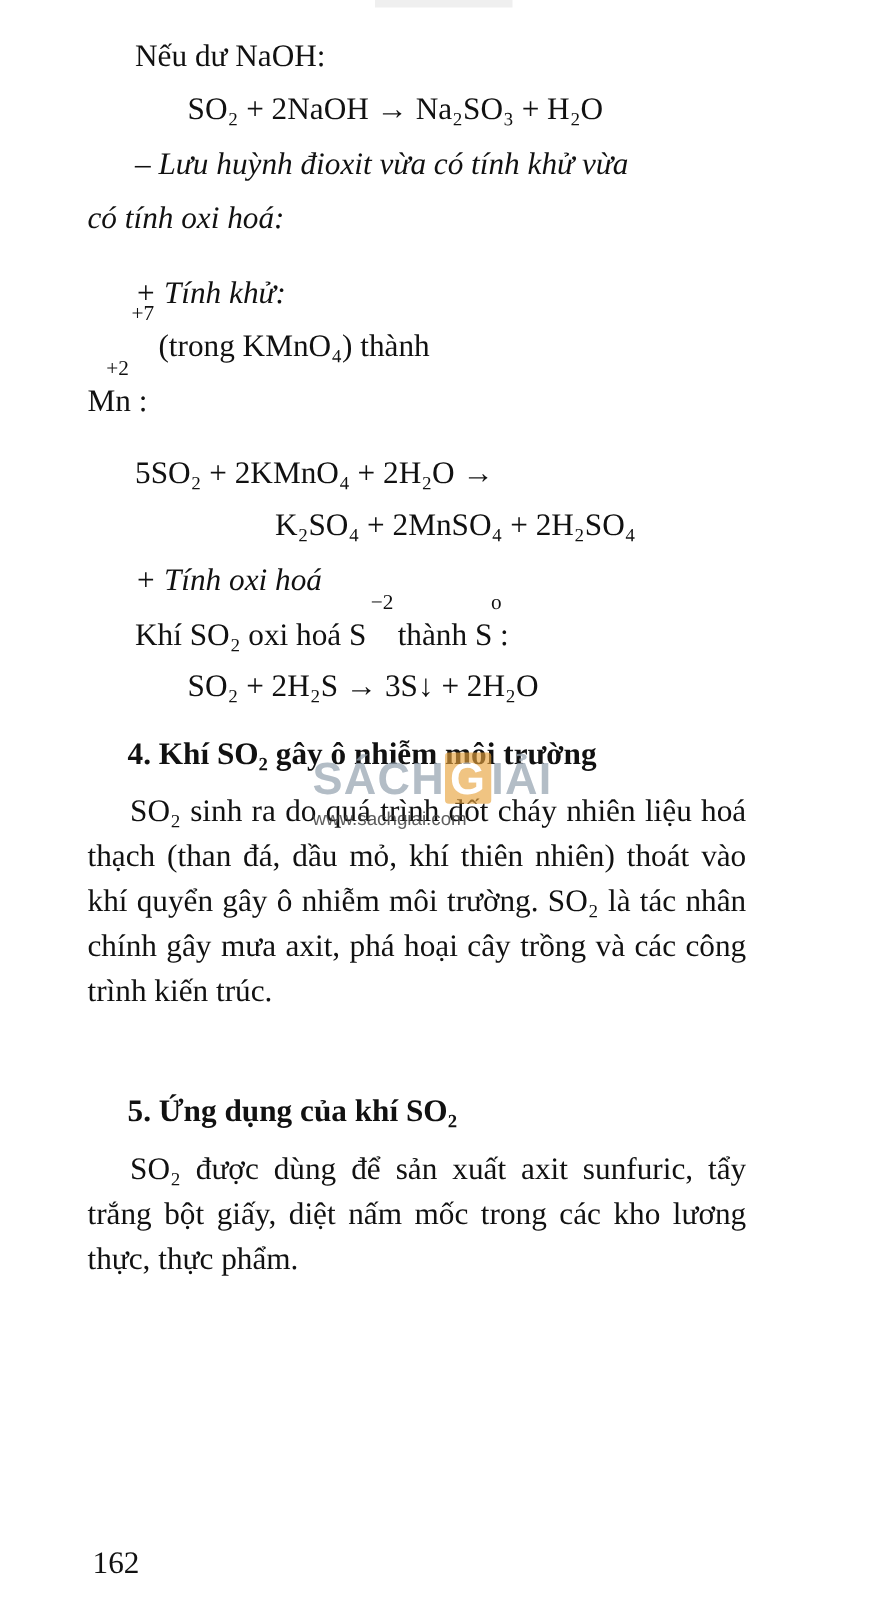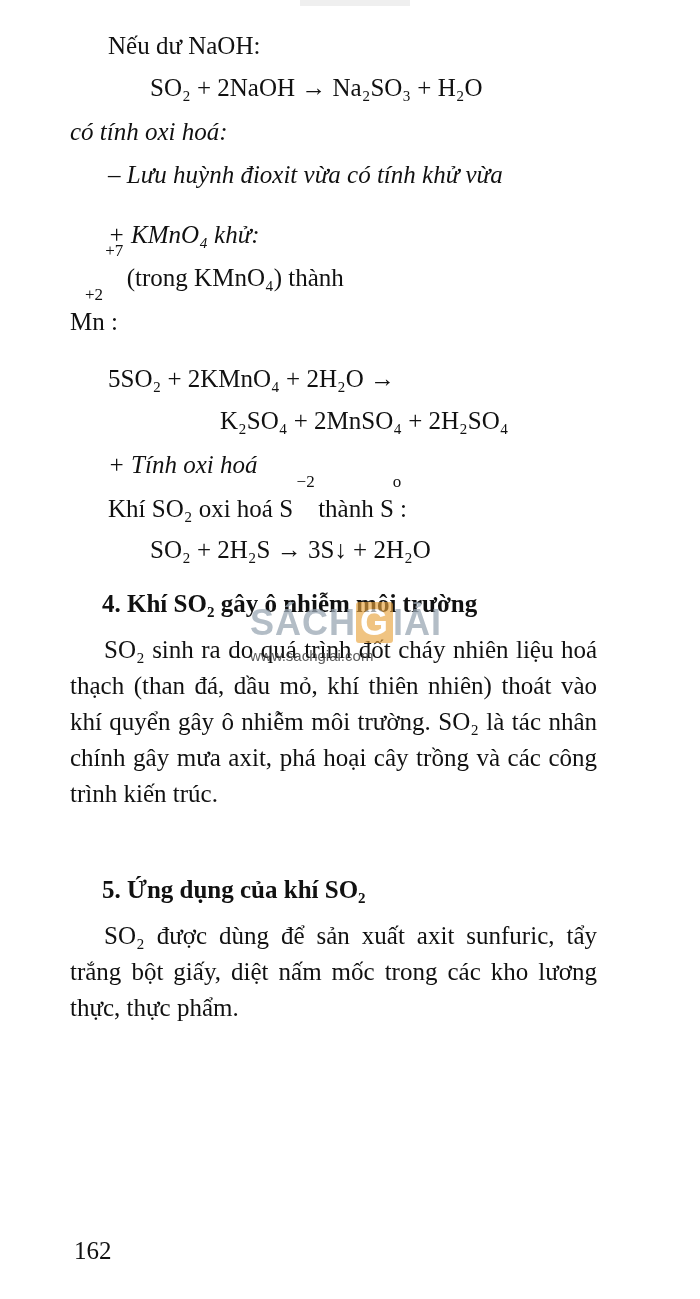--- a/index.html
+++ b/index.html
@@ -132,26 +132,26 @@
 <div class="page">
 
   <div class="topmark"></div>
 
   <div class="line indent">Nếu dư NaOH:</div>
 
   <div class="eq indent2">
     <span>SO₂ + 2NaOH → Na₂SO₃ + H₂O</span>
   </div>
 
+  <div class="line indent italic">– Lưu huỳnh đioxit vừa có tính khử vừa</div>
   <div class="line italic">có tính oxi hoá:</div>
-  <div class="line indent italic">– Lưu huỳnh đioxit vừa có tính khử vừa</div>
 
   <div class="gap"></div>
 
-  <div class="line indent italic">+ KMnO₄ khử:</div>
+  <div class="line indent italic">+ Tính khử:</div>
 
   <div class="line indent">
     <span class="ox"><span class="num">+7</span>&nbsp;&nbsp;</span>
     <span>(trong KMnO₄) thành</span>
   </div>
 
   <div class="line">
     <span class="ox"><span class="num">+2</span><span>Mn :</span></span>
   </div>
 

